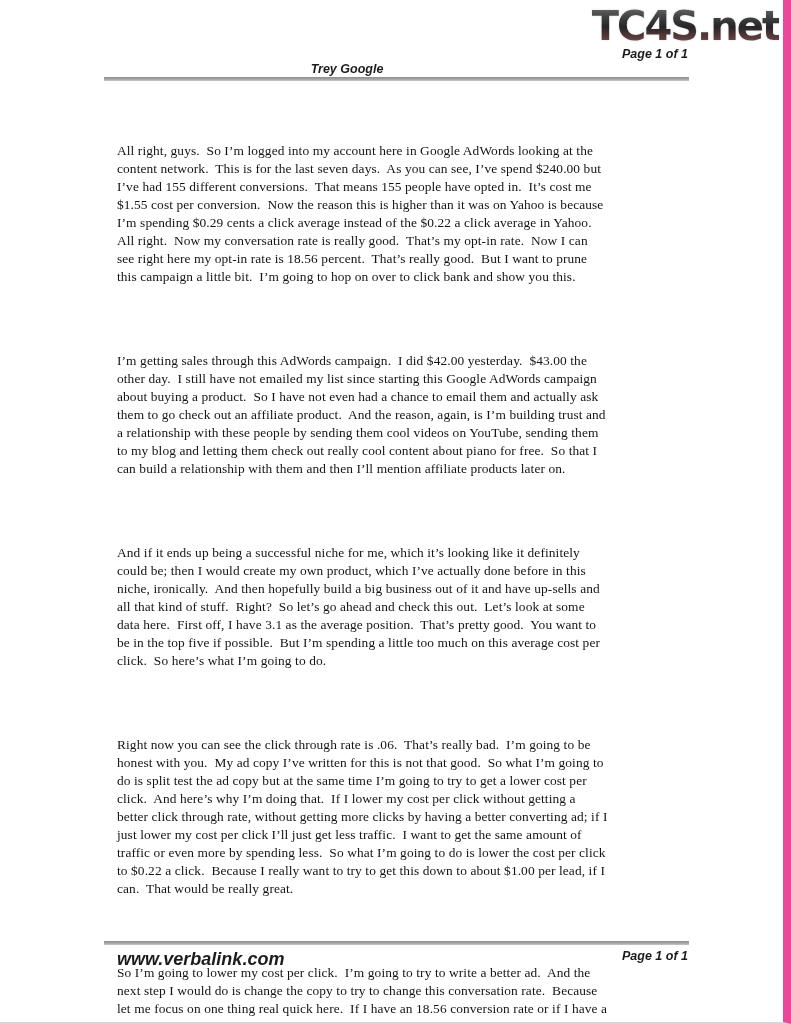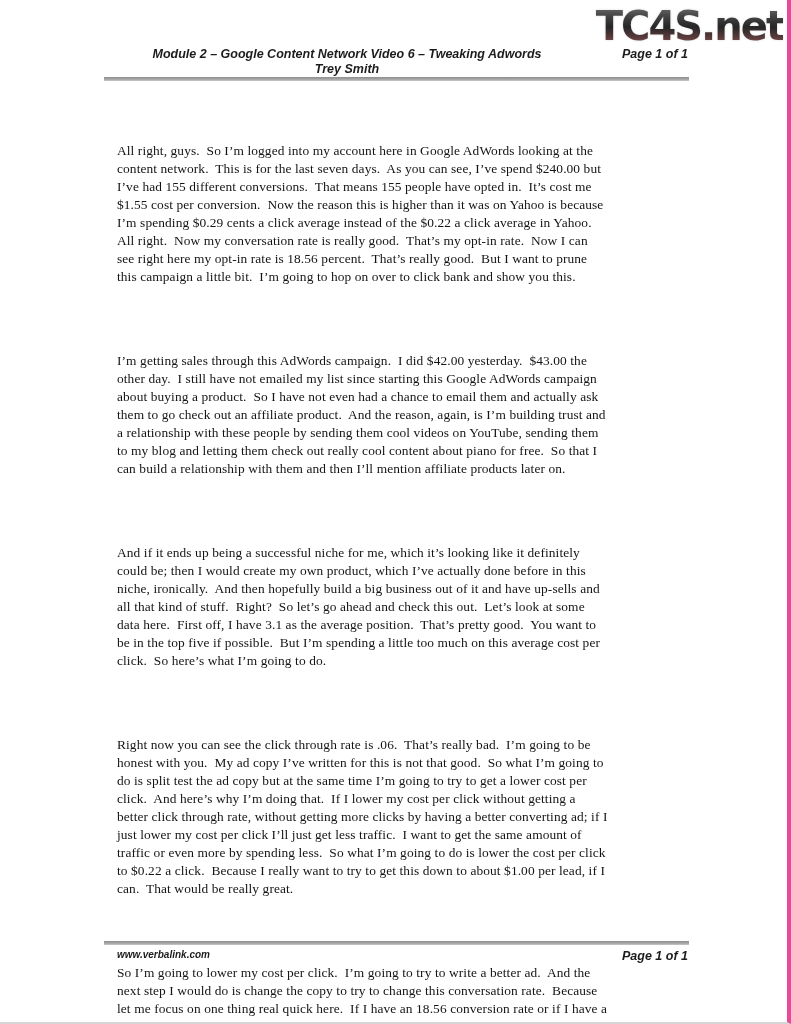--- a/index.html
+++ b/index.html
@@ -1,18 +1,18 @@
 <!DOCTYPE html>
 <html><head>
 <meta charset="utf-8">
 <style>
   html,body{margin:0;padding:0;background:#ffffff;}
   .page{
     position:relative;width:791px;height:1024px;background:#ffffff;
-    overflow:hidden;border-right:4px solid #ec4899;border-bottom:2px solid #d6d6d6;
+    overflow:hidden;border-right:8px solid #ec4899;border-bottom:2px solid #d6d6d6;
     box-sizing:border-box;
     font-family:"Liberation Serif","DejaVu Serif",serif;
   }
   
   .hdr-title{
     position:absolute;top:47px;left:104px;width:486px;text-align:center;
     font-family:"Liberation Sans",sans-serif;font-weight:bold;font-style:italic;
     font-size:12.5px;color:#1c1c1c;white-space:nowrap;
   }
   .hdr-page{
@@ -71,38 +71,37 @@
       -2px -2px 0 #fff, 0 -3px 0 #fff, 2px -2px 0 #fff,
       -3px 0 0 #fff, 3px 0 0 #fff,
       -2px 2px 0 #fff, 0 3px 0 #fff, 2px 2px 0 #fff,
       -3px -3px 0 #fff, 3px -3px 0 #fff, -3px 3px 0 #fff, 3px 3px 0 #fff,
       5px 6px 4px rgba(120,120,120,0.8);
   }
   
   .ftr-site{
     position:absolute;top:949px;left:117px;
     font-family:"Liberation Sans",sans-serif;font-weight:bold;font-style:italic;
-    font-size:10px;color:#1c1c1c;
+    font-size:18px;color:#1c1c1c;
   }
   .ftr-page{
     position:absolute;top:949px;left:588px;width:100px;text-align:right;
     font-family:"Liberation Sans",sans-serif;font-weight:bold;font-style:italic;
     font-size:12.5px;color:#1c1c1c;
   }
 </style>
 </head>
 <body>
 
 <div class="page">
 
   <div class="logo-tc4s">TC4S.net</div>
 
-  <div class="hdr-title">Module 2 – Google Content Network Video 6 – Tweaking Adwords</div>
   <div class="hdr-page">Page 1 of 1</div>
-  <div class="hdr-author">Trey Smith</div>
+  <div class="hdr-author">Trey Google</div>
   <div class="rule rule-top"></div>
 
   <div class="body-text">
     <div class="para">All right, guys.  So I’m logged into my account here in Google AdWords looking at the
 content network.  This is for the last seven days.  As you can see, I’ve spend $240.00 but
 I’ve had 155 different conversions.  That means 155 people have opted in.  It’s cost me
 $1.55 cost per conversion.  Now the reason this is higher than it was on Yahoo is because
 I’m spending $0.29 cents a click average instead of the $0.22 a click average in Yahoo.
 All right.  Now my conversation rate is really good.  That’s my opt-in rate.  Now I can
 see right here my opt-in rate is 18.56 percent.  That’s really good.  But I want to prune

